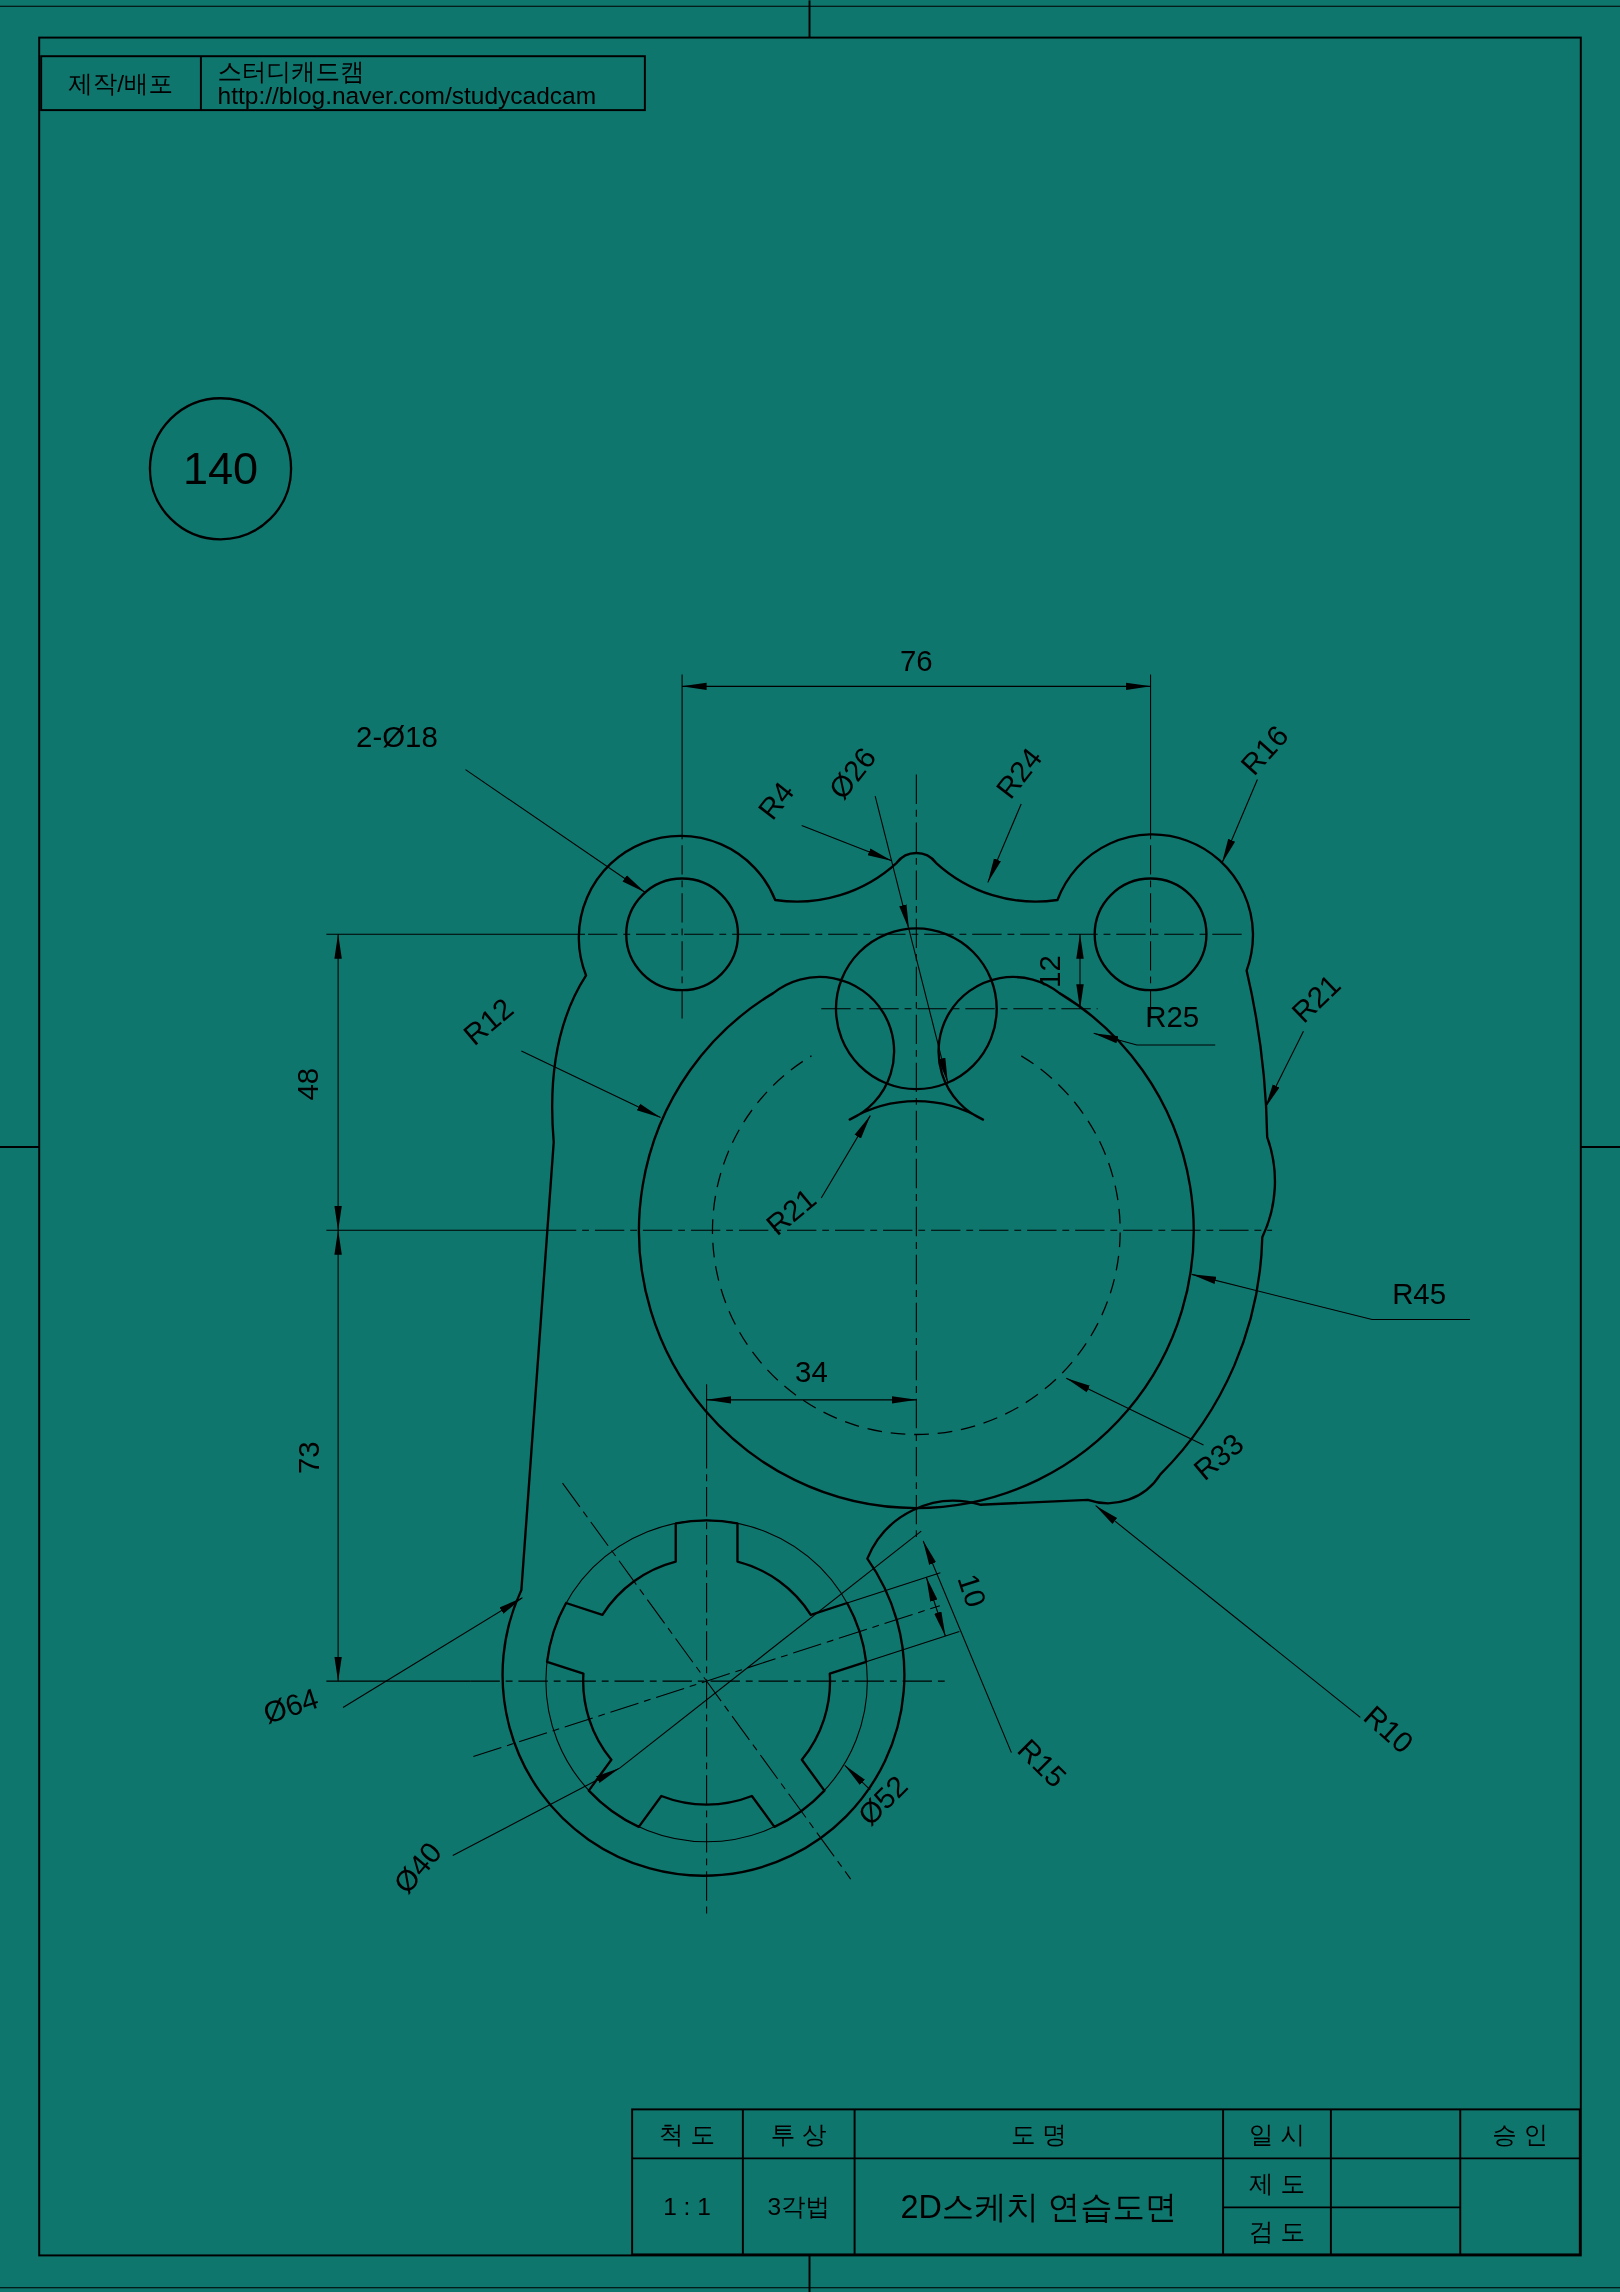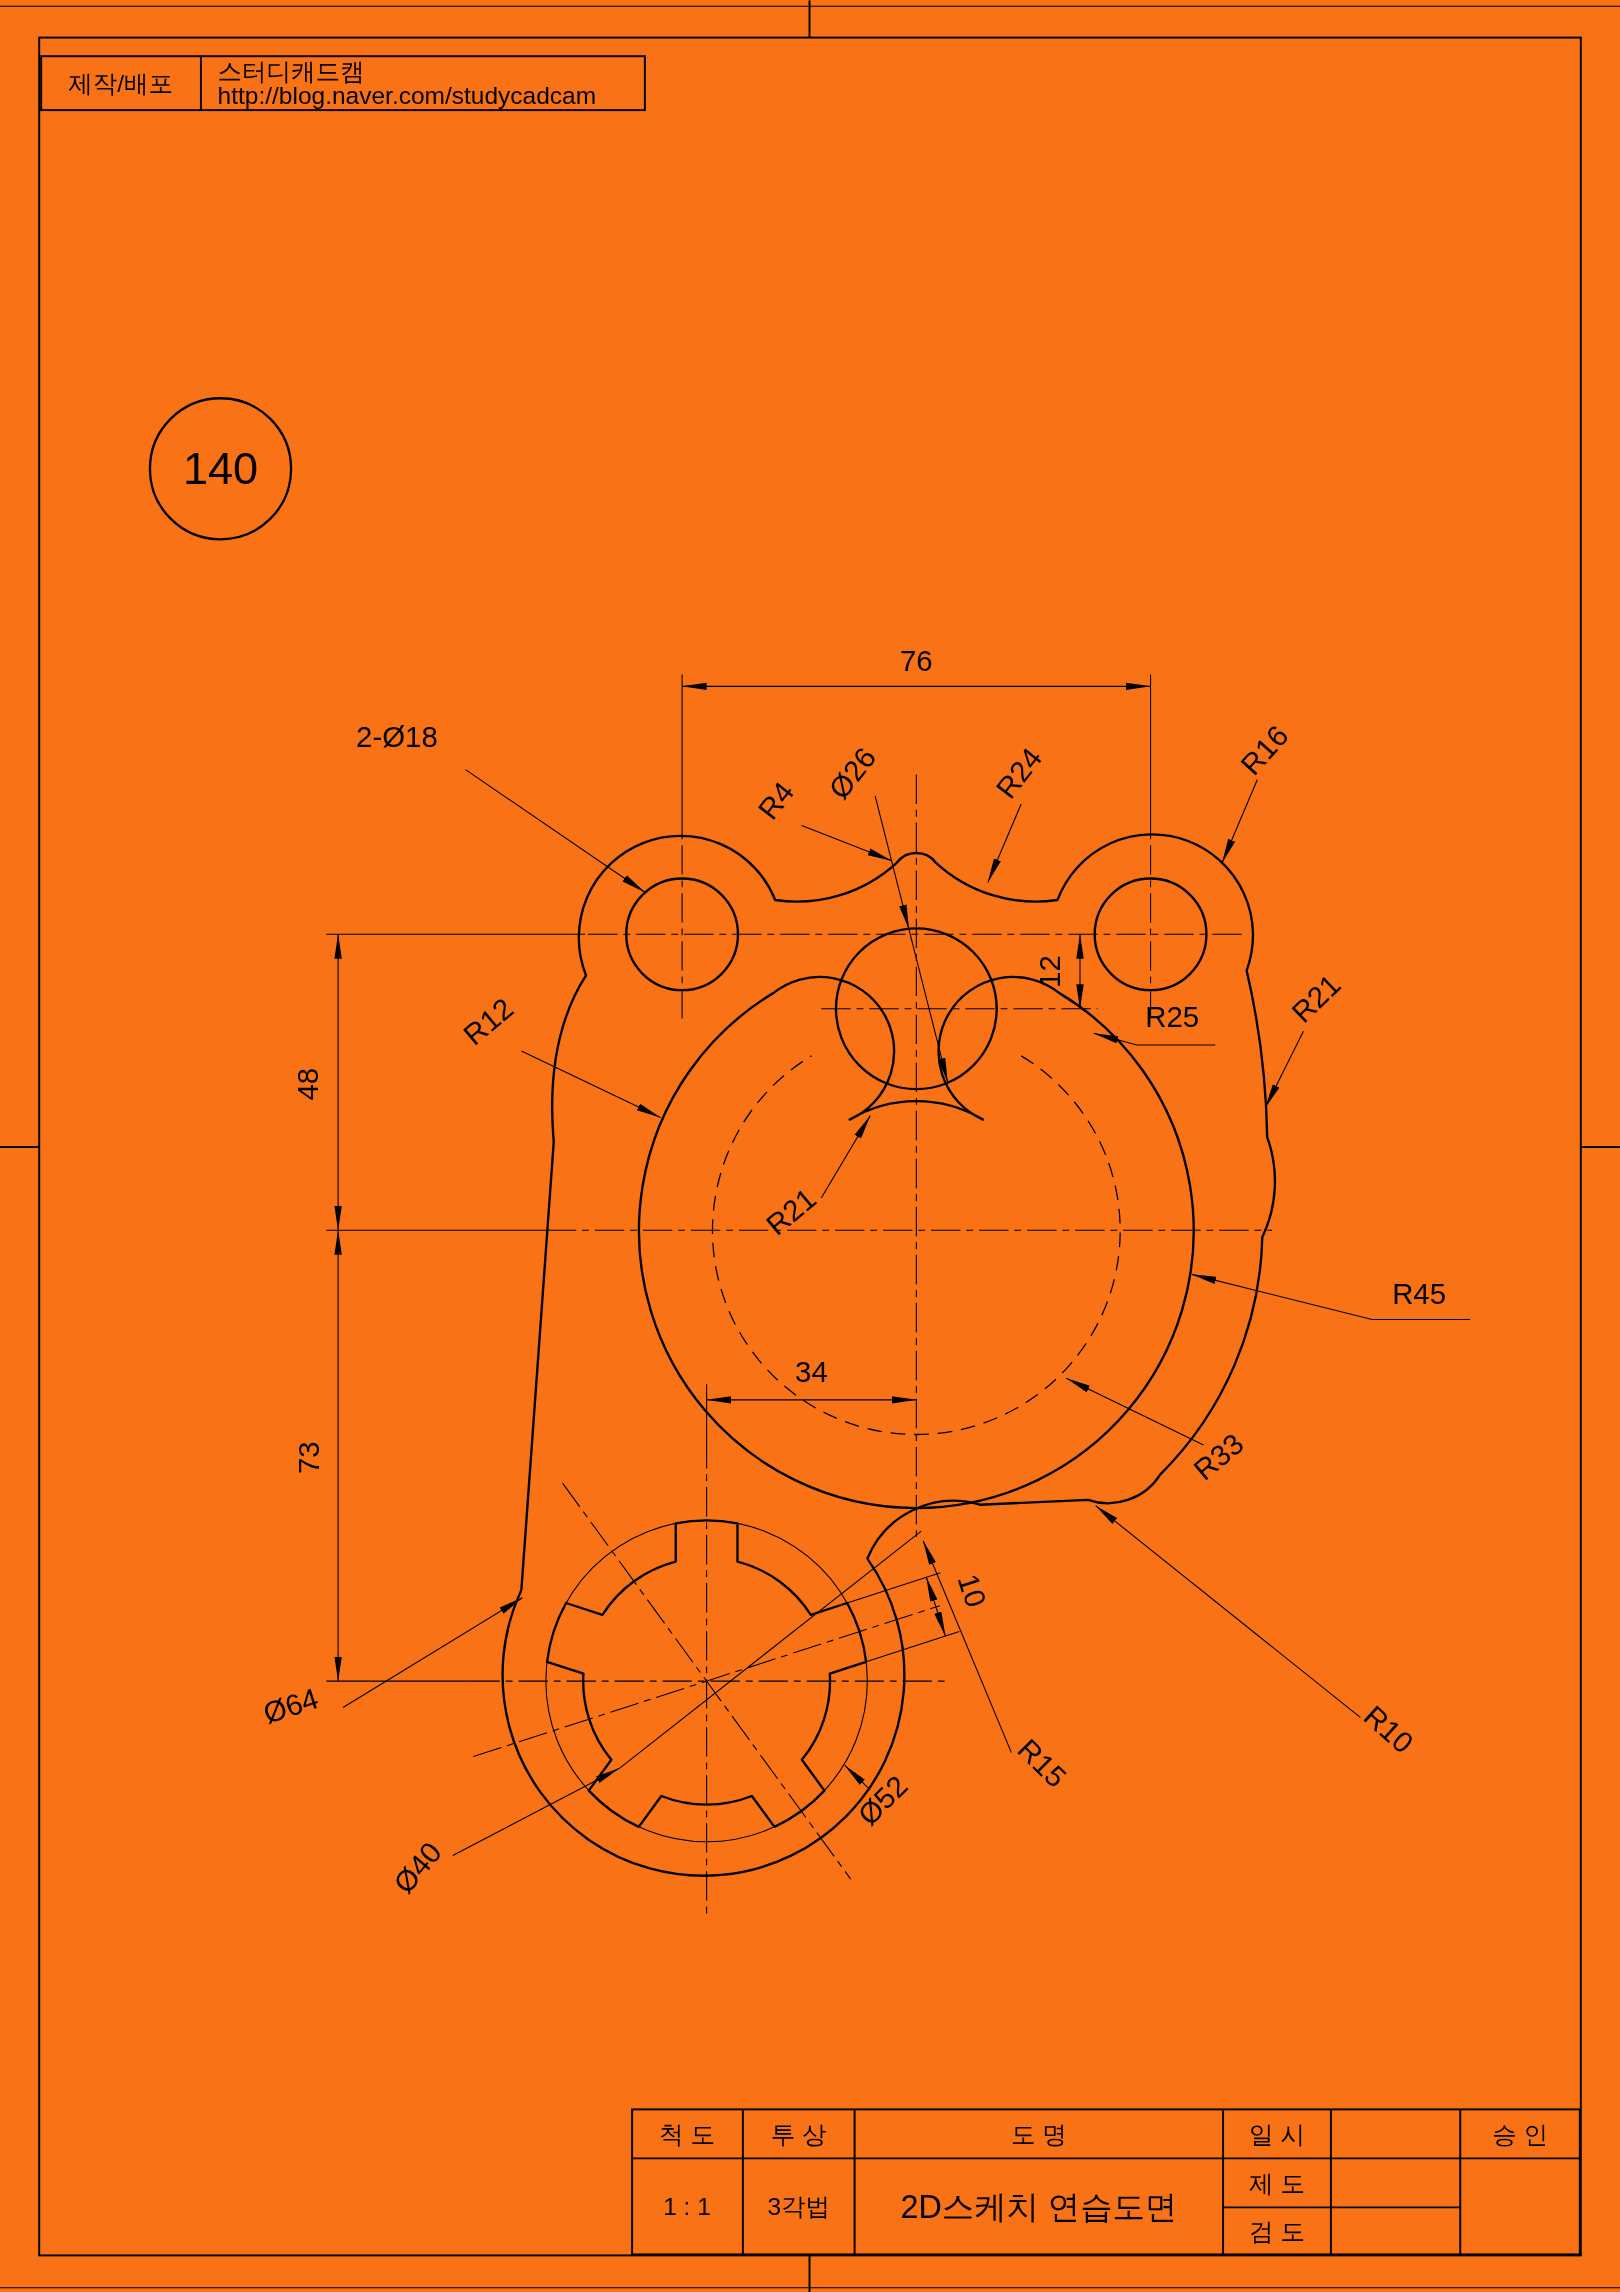--- a/index.html
+++ b/index.html
@@ -1,16 +1,16 @@
 <!DOCTYPE html>
 <html><head>
 <meta charset="utf-8">
 <style>
   html,body{margin:0;padding:0;background:#ffffff;}
-  .page{width:1620px;height:2293px;position:relative;background:#f97316;}
+  .page{width:1620px;height:2293px;position:relative;background:#0f766e;}
   svg{display:block;}
   .bold{fill:none;stroke:#000;stroke-width:2.4;stroke-linejoin:round;stroke-linecap:round;}
   .thin{fill:none;stroke:#000;stroke-width:1.1;}
   .cl{fill:none;stroke:#000;stroke-width:1.1;stroke-dasharray:30 6 7 6;}
   .dash{fill:none;stroke:#000;stroke-width:1.3;stroke-dasharray:15 9;}
   .frame{fill:none;stroke:#000;stroke-width:2;}
   .dimtxt{font-family:"Liberation Sans",sans-serif;font-size:30px;fill:#000;text-anchor:middle;}
   .tbl{font-family:"Liberation Sans",sans-serif;font-size:25px;fill:#000;text-anchor:middle;}
   .tblbig{font-family:"Liberation Sans",sans-serif;font-size:33px;fill:#000;text-anchor:middle;}
   .hdr{font-family:"Liberation Sans",sans-serif;font-size:25px;fill:#000;}

